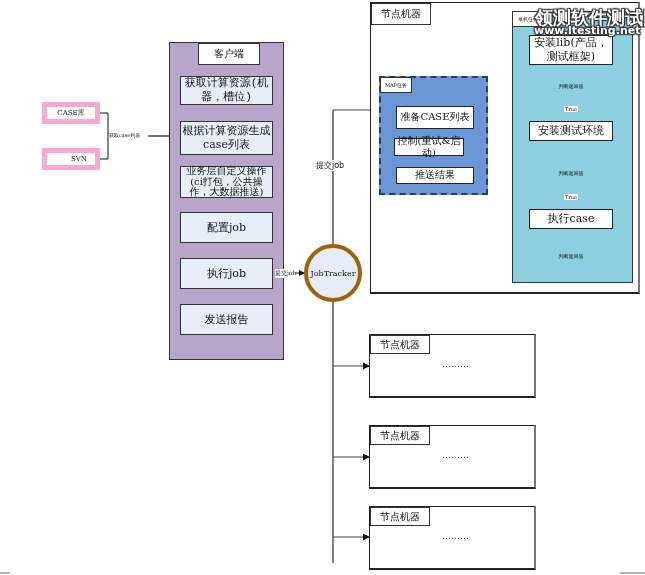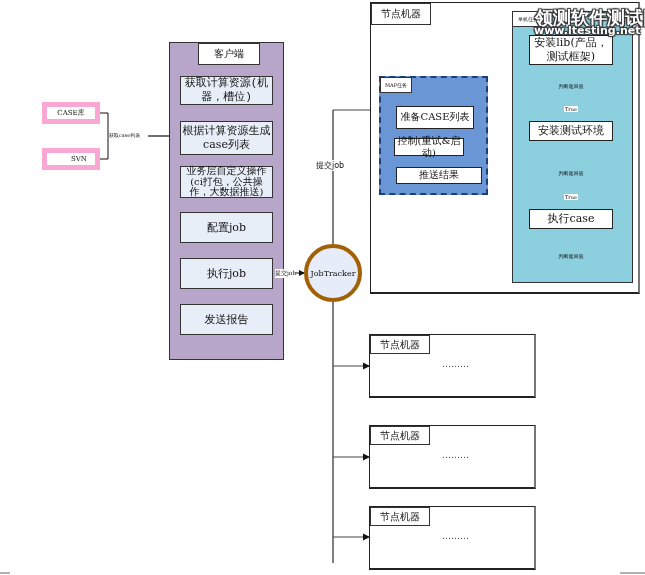--- a/index.html
+++ b/index.html
@@ -123,21 +123,21 @@
   <div class="tag" style="width:30px;height:14px;">
     <span>MAP任务</span>
   </div>
 </div>
 <div class="abs box mstep" style="left:396px;top:106px;width:78px;height:23px;">
   <span>准备CASE列表</span>
 </div>
 <div class="abs box mstep" style="left:394px;top:138px;width:70px;height:18px;">
   <span>控制(重试&amp;启动)</span>
 </div>
-<div class="abs box mstep" style="left:396px;top:167px;width:86px;height:17px;">
+<div class="abs box mstep" style="left:396px;top:167px;width:78px;height:17px;">
   <span>推送结果</span>
 </div>
 
 <div class="abs single" style="left:512px;top:11px;width:121px;height:272px;">
   <div class="tag" style="width:30px;height:14px;">
     <span>单机任务</span>
   </div>
 </div>
 <div class="abs box sstep" style="left:529px;top:35px;width:84px;height:30px;">
   <span>安装lib(产品，测试框架)</span>

